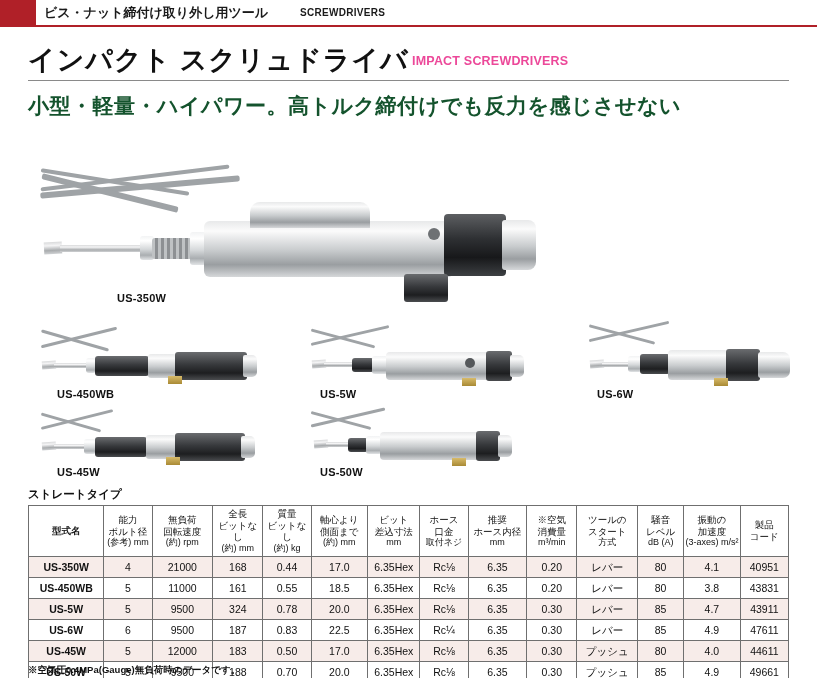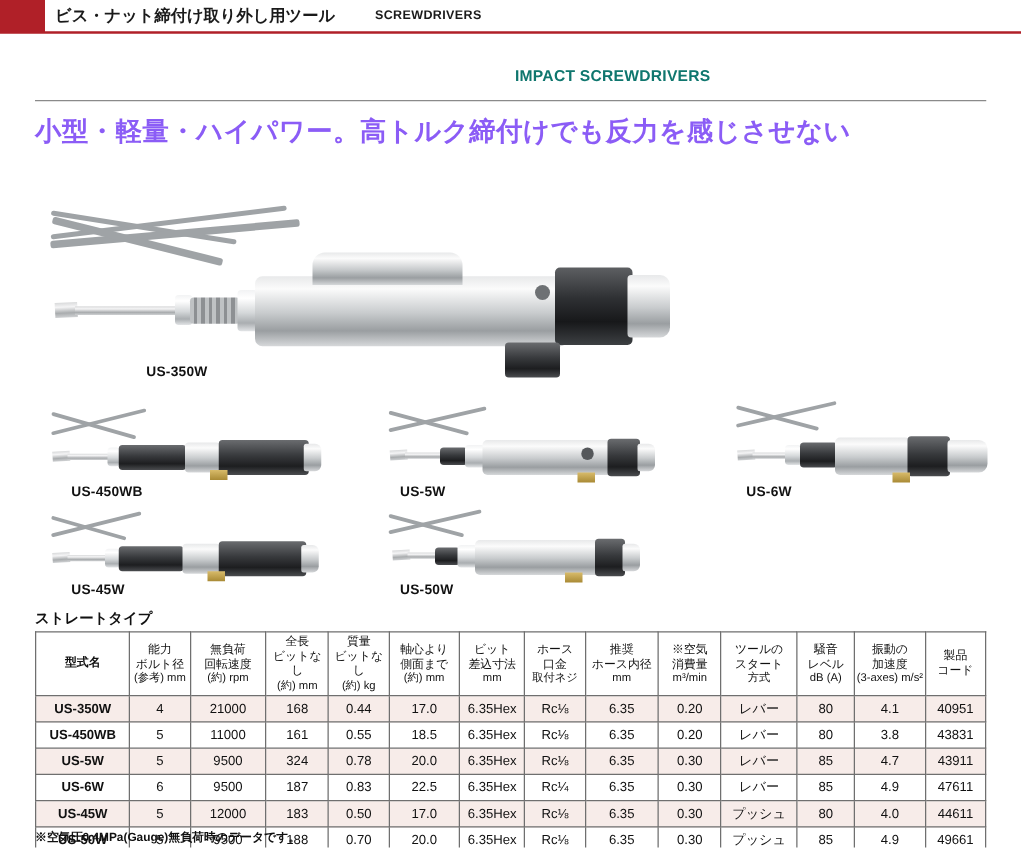--- a/index.html
+++ b/index.html
@@ -33,30 +33,30 @@
     position:absolute;left:0;top:25px;width:817px;height:2px;background:#b02028;
   }
 
   
   .title-ja{
     position:absolute;left:28px;top:42px;
     font-size:27px;font-weight:bold;letter-spacing:1px;color:#111;
   }
   .title-en{
     position:absolute;left:412px;top:54px;
-    font-size:12.5px;font-weight:bold;color:#0f766e;letter-spacing:0.2px;
+    font-size:12.5px;font-weight:bold;color:#ec4899;letter-spacing:0.2px;
   }
   .title-underline{
     position:absolute;left:28px;top:80px;width:761px;height:1px;background:#8a8a8a;
   }
 
   
   .lead{
     position:absolute;left:28px;top:92px;width:770px;
-    font-size:21px;font-weight:bold;line-height:1.32;color:#8b5cf6;letter-spacing:0.5px;
+    font-size:21px;font-weight:bold;line-height:1.32;color:#14532d;letter-spacing:0.5px;
   }
 
   
   .photos{position:absolute;left:0;top:168px;width:817px;height:310px;}
   .pname{
     position:absolute;font-size:11px;font-weight:bold;color:#111;letter-spacing:0.2px;
   }
 
   
   .tool{position:absolute;}
@@ -119,20 +119,21 @@
 
 <div class="page">
 
   <div class="topbar">
     <div class="redblock"></div>
     <div class="cat">ビス・ナット締付け取り外し用ツール</div>
     <div class="cat-en">SCREWDRIVERS</div>
     <div class="rule"></div>
   </div>
 
+  <div class="title-ja">インパクト スクリュドライバ</div>
   <div class="title-en">IMPACT SCREWDRIVERS</div>
   <div class="title-underline"></div>
 
   <div class="lead">
     <div>小型・軽量・ハイパワー。高トルク締付けでも反力を感じさせない</div>
   </div>
 
   <div class="photos">
 
     <div class="tool" style="left:40px;top:8px;width:480px;height:120px;">

